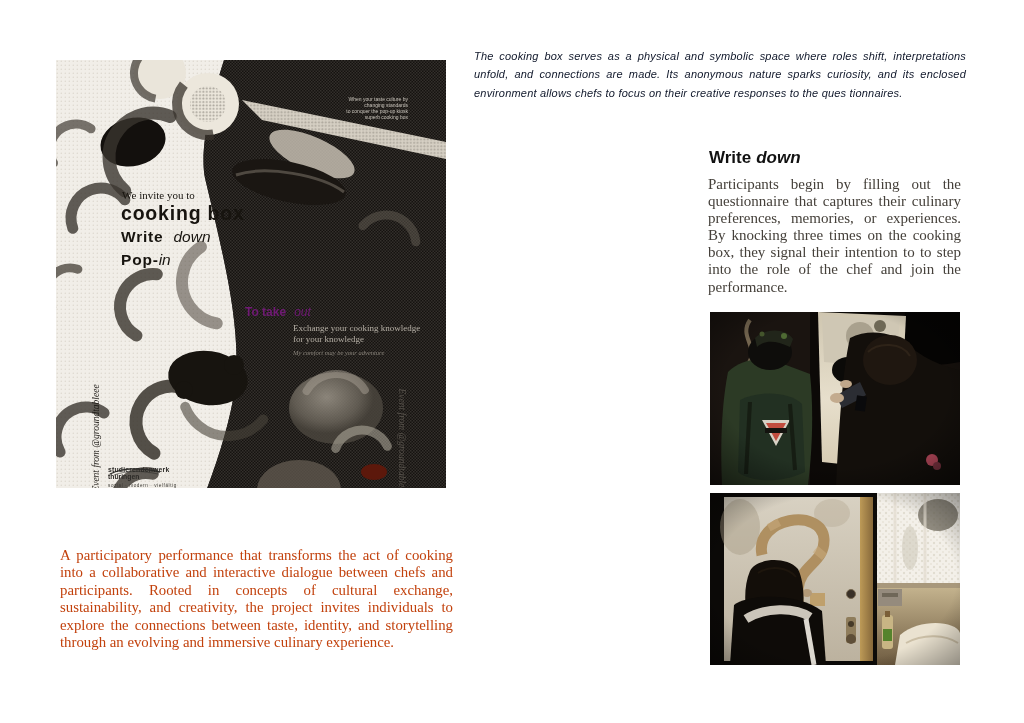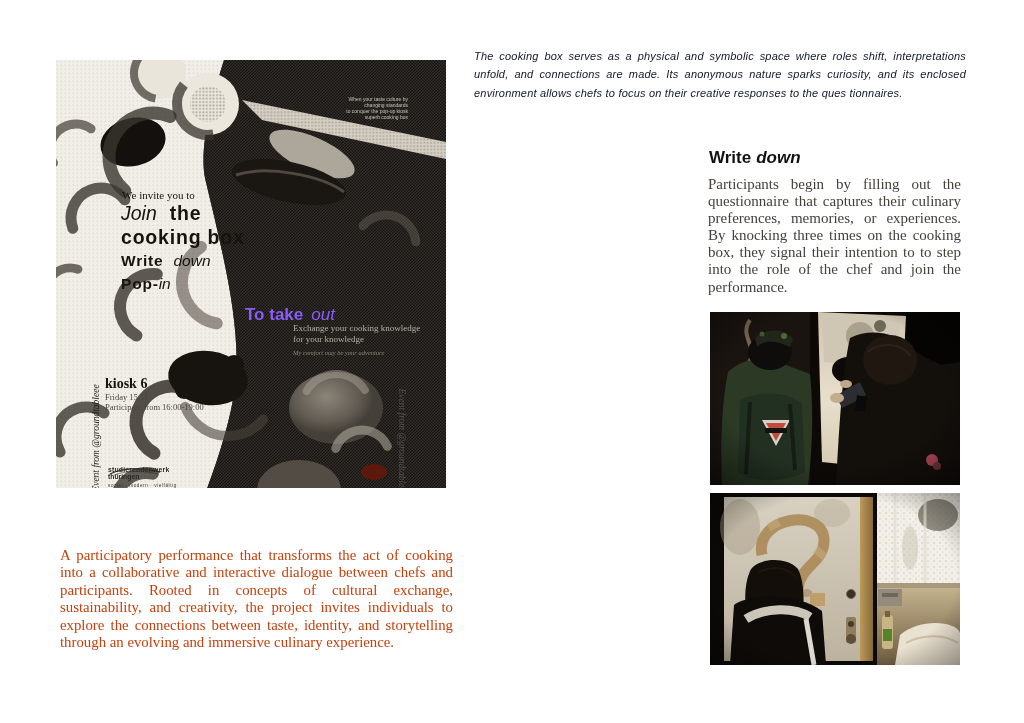--- a/index.html
+++ b/index.html
@@ -12,21 +12,21 @@
   .poster svg{position:absolute;left:0;top:0;}
   .p-text{position:absolute;color:#17140f;}
   .p-invite{left:66px;top:129px;font-size:11px;font-family:"Liberation Serif",serif;}
   .p-headline{left:65px;top:141px;font-family:"Liberation Sans",sans-serif;line-height:24px;}
   .hl-1,.hl-2{font-size:19.5px;}
   .hl-it{font-style:italic;font-weight:400;}
   .hl-b{font-weight:700;letter-spacing:.8px;}
   .h-the{margin-left:13px;}
   .hl-3,.hl-4{font-size:15.5px;line-height:23px;}
   .h-down{margin-left:10px;}
-  .p-takeout{left:189px;top:245px;font-family:"Liberation Sans",sans-serif;font-size:17px;color:#8b5cf6;}
+  .p-takeout{left:189px;top:245px;font-family:"Liberation Sans",sans-serif;font-size:12px;color:#701a75;}
   .to-b{font-weight:700;}
   .to-it{font-style:italic;margin-left:8px;}
   .p-exchange{left:237px;top:263px;width:140px;font-size:9px;line-height:11px;color:#b4aea4;}
   .p-comfort{left:237px;top:289px;font-size:6.5px;font-style:italic;color:#8a847b;}
   .p-kiosk{left:49px;top:316px;color:#46413a;}
   .k-title{font-weight:700;font-size:14px;color:#15120e;}
   .k-sub{font-size:8.5px;line-height:10px;color:#4c463f;}
   .p-corner{left:252px;top:36px;width:100px;text-align:right;font-size:5px;line-height:6px;
             color:#c9c4bb;font-family:"Liberation Sans",sans-serif;}
   .p-vert-left{left:40px;top:378px;transform:translate(-50%,-50%) rotate(-90deg);
@@ -131,46 +131,38 @@
   <div class="p-text p-corner">
     <div>When your taste culture by</div>
     <div>changing standards</div>
     <div>to conquer the pop-up kiosk</div>
     <div>superb cooking box</div>
   </div>
 
   <div class="p-text p-invite">We invite you to</div>
 
   <div class="p-text p-headline">
-    <div class="hl-1">
-      <span class="hl-it">Join</span><span class="hl-b h-the">the</span>
-    </div>
     <div class="hl-2"><span class="hl-b">cooking box</span></div>
     <div class="hl-3">
       <span class="hl-b">Write</span><span class="hl-it h-down">down</span>
     </div>
     <div class="hl-4">
       <span class="hl-b">Pop-</span><span class="hl-it">in</span>
     </div>
   </div>
 
   <div class="p-text p-takeout">
     <span class="to-b">To take</span><span class="to-it">out</span>
   </div>
   <div class="p-text p-exchange">
     <div>Exchange your cooking knowledge</div>
     <div>for your knowledge</div>
   </div>
   <div class="p-text p-comfort">My comfort may be your adventure</div>
 
-  <div class="p-text p-kiosk">
-    <div class="k-title">kiosk 6</div>
-    <div class="k-sub">Friday 15.11</div>
-    <div class="k-sub">Participate from 16:00-19:00</div>
-  </div>
 
   <div class="p-text p-vert-left">Event from @groundtableee</div>
   <div class="p-text p-vert-right">Event from @groundtablee</div>
 
   <div class="p-text p-logo">
     <svg class="logo-swoosh" width="54" height="10" viewBox="0 0 54 10">
       <path d="M2,8 C16,1 34,2 52,6" stroke="#2b2b28" stroke-width="1.3" fill="none"></path>
       <path d="M6,9 C20,4 36,5 50,8" stroke="#2b2b28" stroke-width=".8" fill="none" opacity=".7"></path>
     </svg>
     <div class="logo-l1">studierendenwerk</div>

